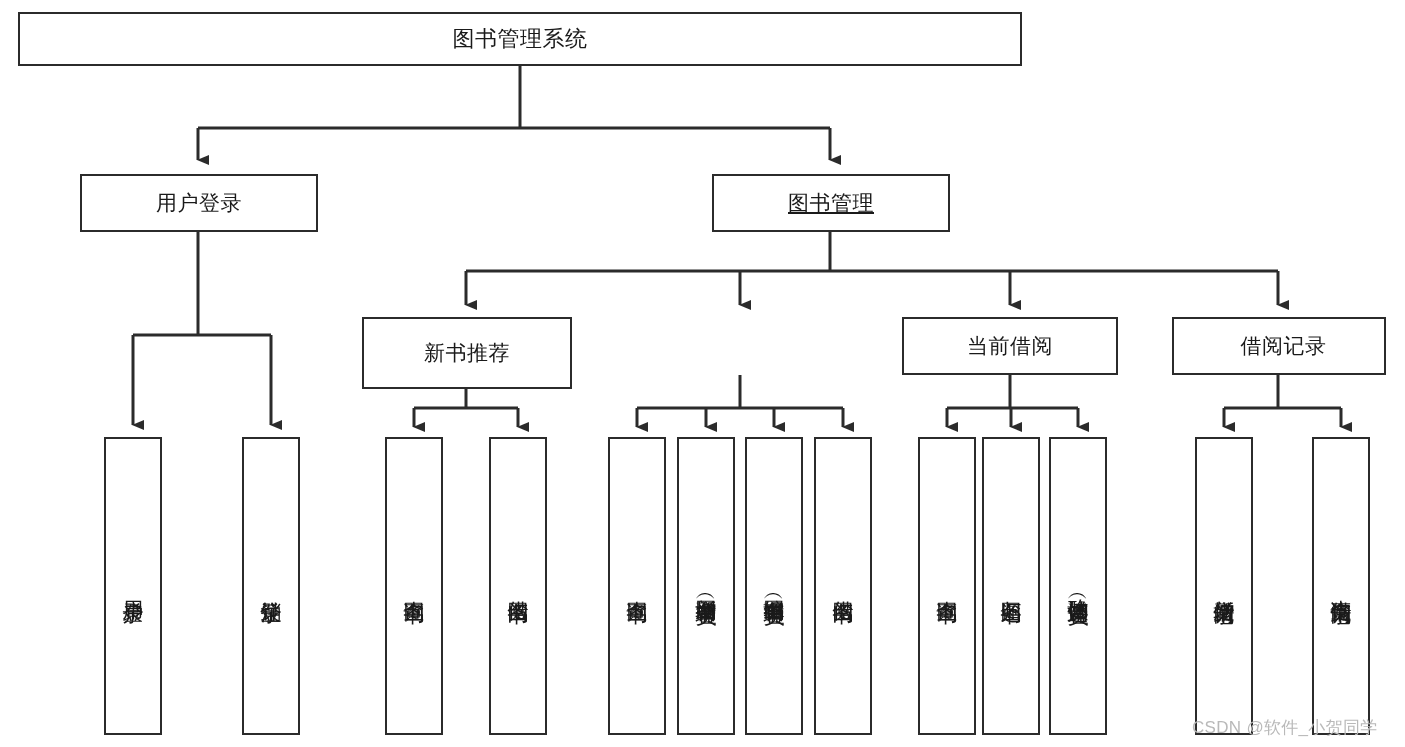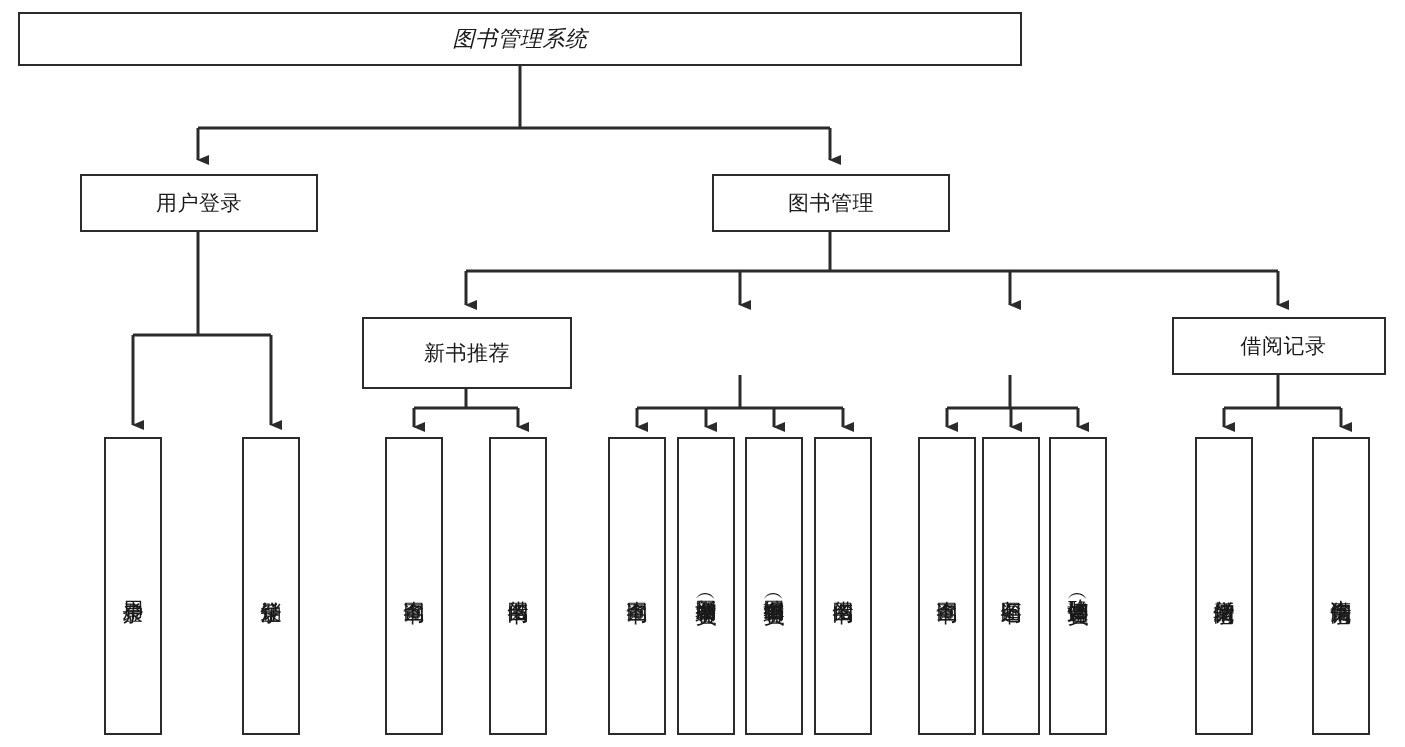--- a/index.html
+++ b/index.html
@@ -115,37 +115,40 @@
       <path d="M1011,408 L1011,427" marker-end="url(#arw)"></path>
       <path d="M1078,408 L1078,427" marker-end="url(#arw)"></path>
 
       <path d="M1278,375 L1278,408"></path>
       <path d="M1224,408 L1341,408"></path>
       <path d="M1224,408 L1224,427" marker-end="url(#arw)"></path>
       <path d="M1341,408 L1341,427" marker-end="url(#arw)"></path>
     </g>
   </svg>
 
-  <div class="node root horiz" style="left:18px; top:12px; width:1004px; height:54px;font-style:italic;">
+  <div class="node root horiz" style="left:18px; top:12px; width:1004px; height:54px;">
     <span class="lbl">图书管理系统</span>
   </div>
 
   <div class="node horiz" style="left:80px; top:174px; width:238px; height:58px;">
     <span class="lbl">用户登录</span>
   </div>
 
-  <div class="node horiz" style="left:712px; top:174px; width:238px; height:58px;">
+  <div class="node horiz" style="left:712px; top:174px; width:238px; height:58px;text-decoration:underline;">
     <span class="lbl">图书管理</span>
   </div>
 
   <div class="node horiz" style="left:362px; top:317px; width:210px; height:72px;">
     <span class="lbl">新书推荐</span>
   </div>
 
 
+  <div class="node horiz" style="left:902px; top:317px; width:216px; height:58px;">
+    <span class="lbl">当前借阅</span>
+  </div>
 
   <div class="node horiz" style="left:1172px; top:317px; width:214px; height:58px;padding-left:9px;">
     <span class="lbl">借阅记录</span>
   </div>
 
   <div class="node leaf" style="left:104px; top:437px; width:58px; height:298px;">
     <span class="lbl">用户登录</span>
   </div>
 
   <div class="node leaf" style="left:242px; top:437px; width:58px; height:298px;">
@@ -189,14 +192,15 @@
   </div>
 
   <div class="node leaf" style="left:1195px; top:437px; width:58px; height:298px;">
     <span class="lbl">新增借阅记录</span>
   </div>
 
   <div class="node leaf" style="left:1312px; top:437px; width:58px; height:298px;">
     <span class="lbl">查询借阅记录</span>
   </div>
 
+  <div class="watermark" style="left:1192px; top:716px;">CSDN @软件_小贺同学</div>
 
 </div>
 
 </body></html>

